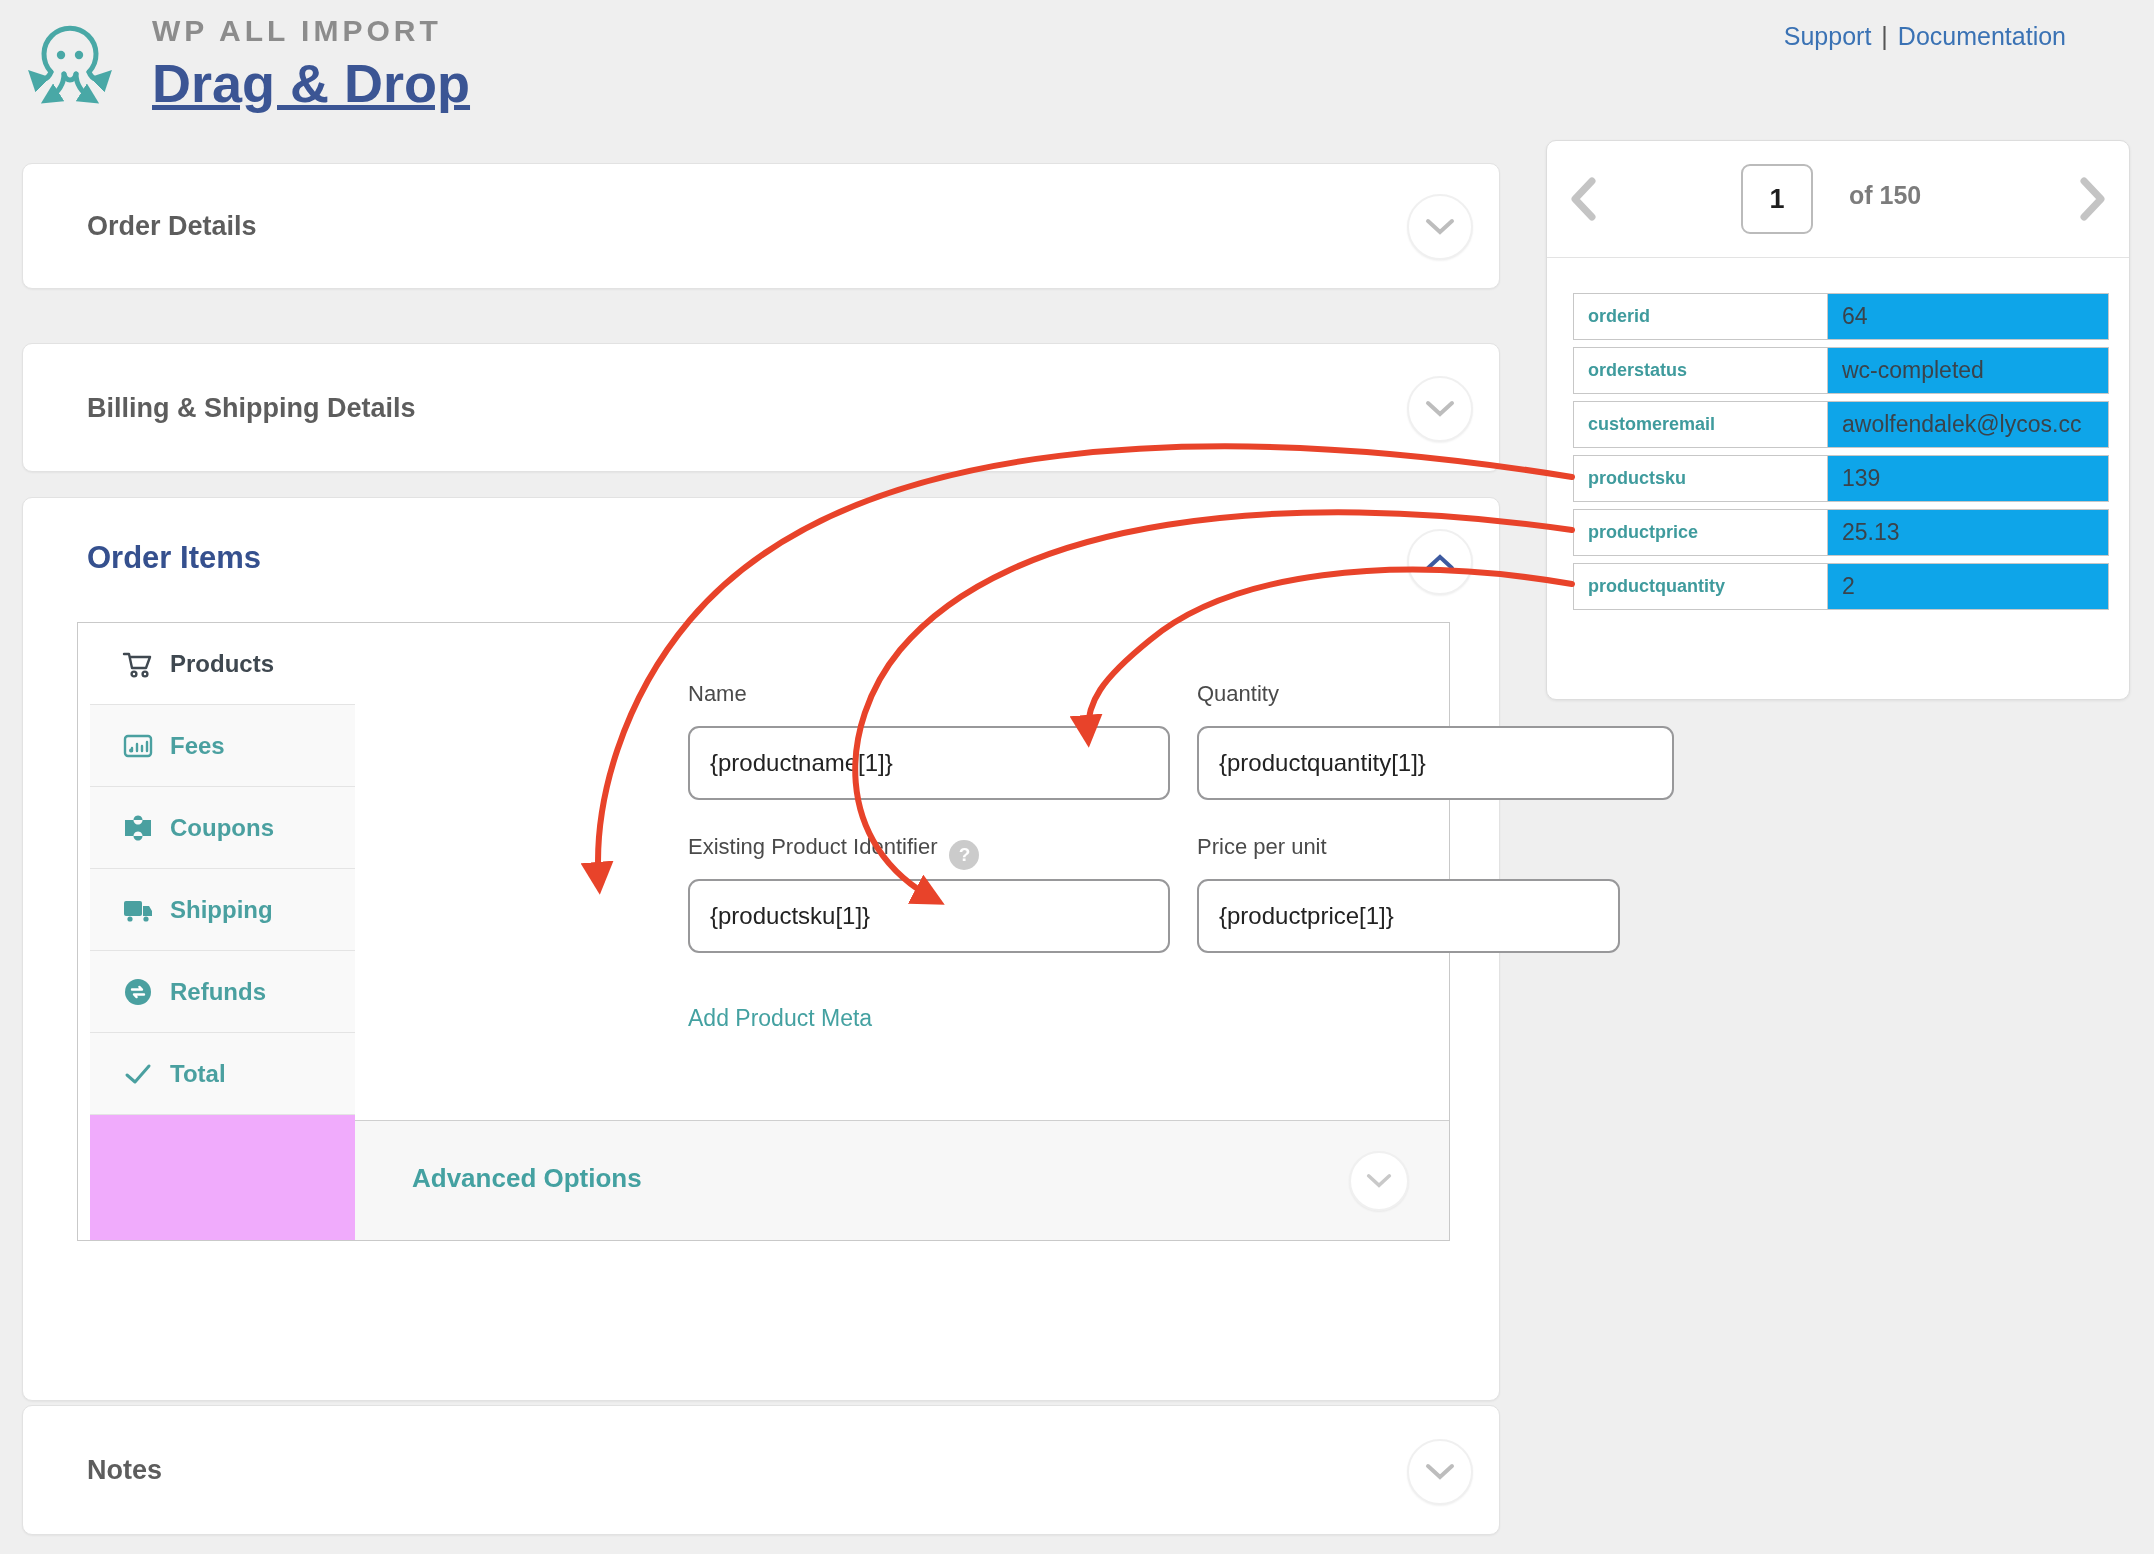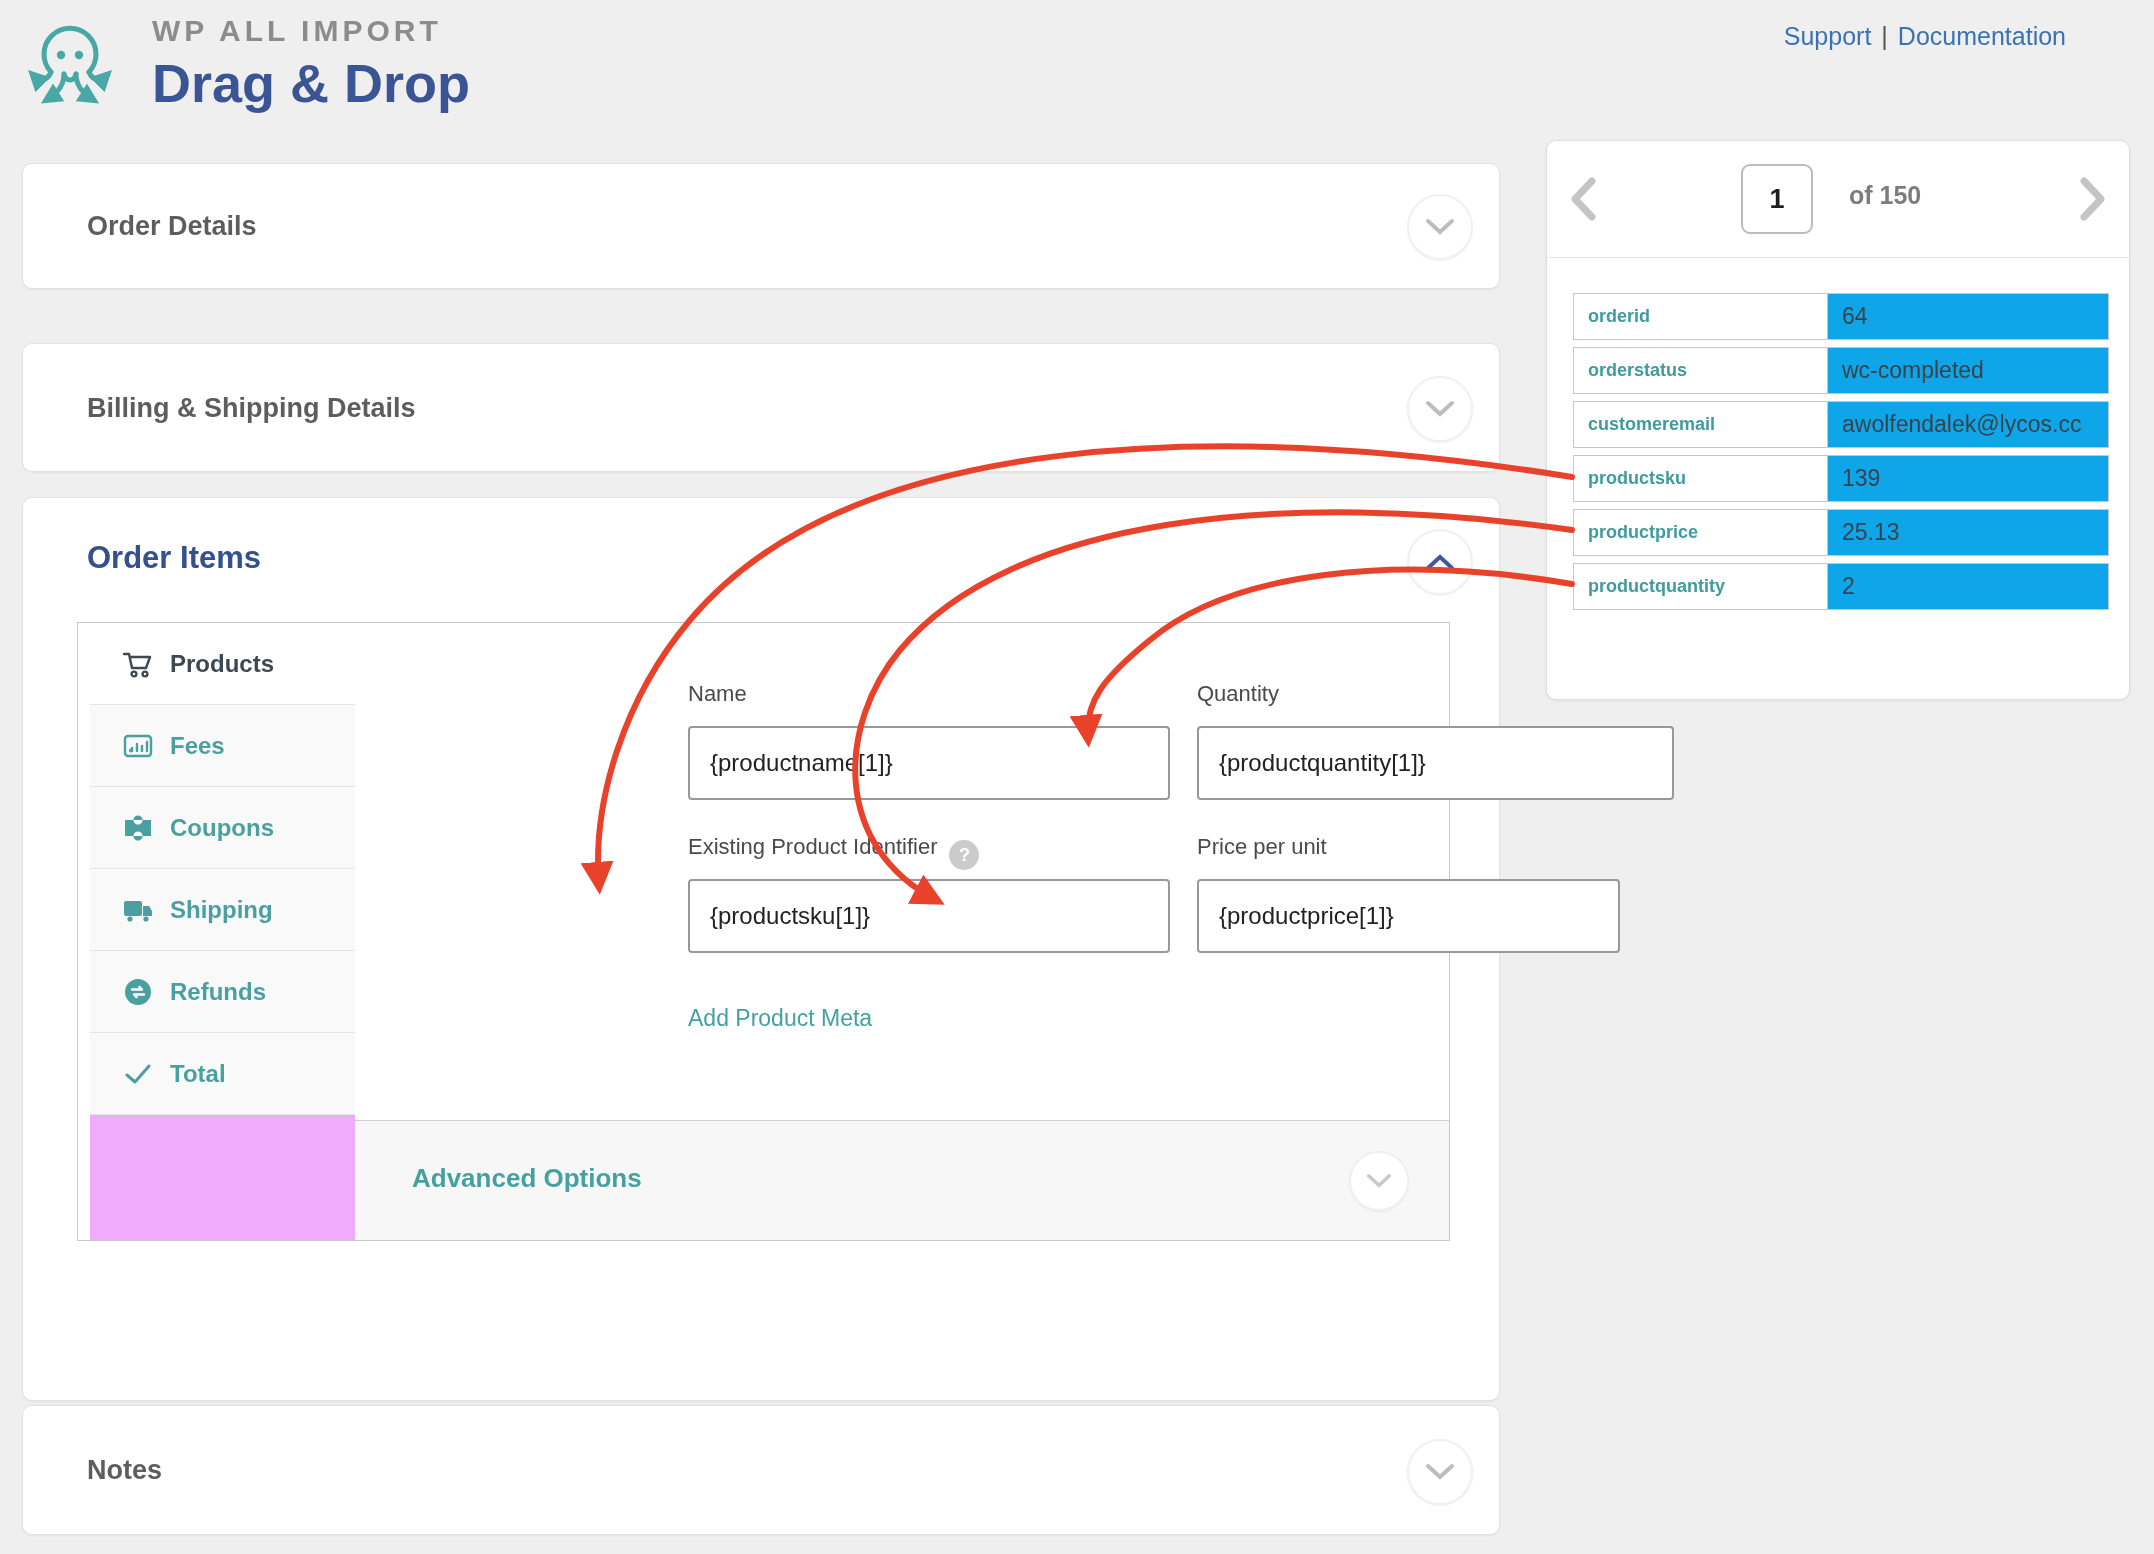--- a/index.html
+++ b/index.html
@@ -6,21 +6,21 @@
   body{
     width:2154px;height:1554px;position:relative;overflow:hidden;
     background:#efefef;
     font-family:"Liberation Sans", sans-serif;
     color:#3a434b;
   }
   
   .logo{position:absolute;left:20px;top:8px;width:100px;height:100px;}
   .brand{position:absolute;left:152px;top:14px;}
   .brand .line1{font-size:30px;letter-spacing:4px;color:#8c8c8c;font-weight:600;}
-  .brand .line2{font-size:54px;font-weight:800;color:#3b5594;margin-top:4px;}
+  .brand .line2{font-size:54px;font-weight:800;color:#3b5594;margin-top:4px;text-decoration:underline;}
   .topnav{position:absolute;top:22px;right:88px;font-size:25px;}
   .topnav a{color:#3a72b4;text-decoration:none;cursor:pointer;}
   .topnav .sep{color:#555;margin:0 10px;}
   
   .panel{
     position:absolute;left:22px;width:1476px;background:#fff;
     border:1px solid #e2e2e2;border-radius:10px;
     box-shadow:0 1px 2px rgba(0,0,0,.05);
   }
   .panel-title{position:absolute;left:64px;font-size:27px;font-weight:bold;color:#5d5d5d;}
@@ -38,21 +38,21 @@
   .tabcol{position:absolute;left:12px;top:0;width:276px;height:100%;border-right:1px solid #d4d4d4;background:#f0abfc;font-weight:bold;}
   .tab{
     height:82px;display:flex;align-items:center;padding-left:32px;box-sizing:border-box;
     border-bottom:1px solid #e4e4e4;font-size:24px;color:#4aa0a0;cursor:pointer;background:#f9f9f9;
   }
   .tab.active{background:#fff;color:#3f4850;}
   .tab .ticon{width:32px;height:32px;margin-right:16px;flex:0 0 auto;}
   .content{position:absolute;left:277px;top:0;right:0;height:497px;background:#fff;}
   .flabel{position:absolute;font-size:22px;color:#4a4a4a;}
   .field{
-    position:absolute;height:74px;border:2px solid #98989a;border-radius:4px;background:#fff;
+    position:absolute;height:74px;border:2px solid #98989a;border-radius:11px;background:#fff;
     font-family:"Liberation Sans",sans-serif;font-size:24px;color:#222;padding:0 20px;box-sizing:border-box;
   }
   .help{
     display:inline-flex;align-items:center;justify-content:center;
     width:30px;height:30px;border-radius:50%;background:#cbcbcb;color:#fff;
     font-size:19px;font-weight:bold;margin-left:12px;vertical-align:-7px;cursor:pointer;
   }
   .addmeta{position:absolute;left:333px;top:382px;font-size:23px;color:#44a1a1;cursor:pointer;}
   .advrow{
     position:absolute;left:277px;right:0;top:497px;height:119px;background:#f7f7f7;

